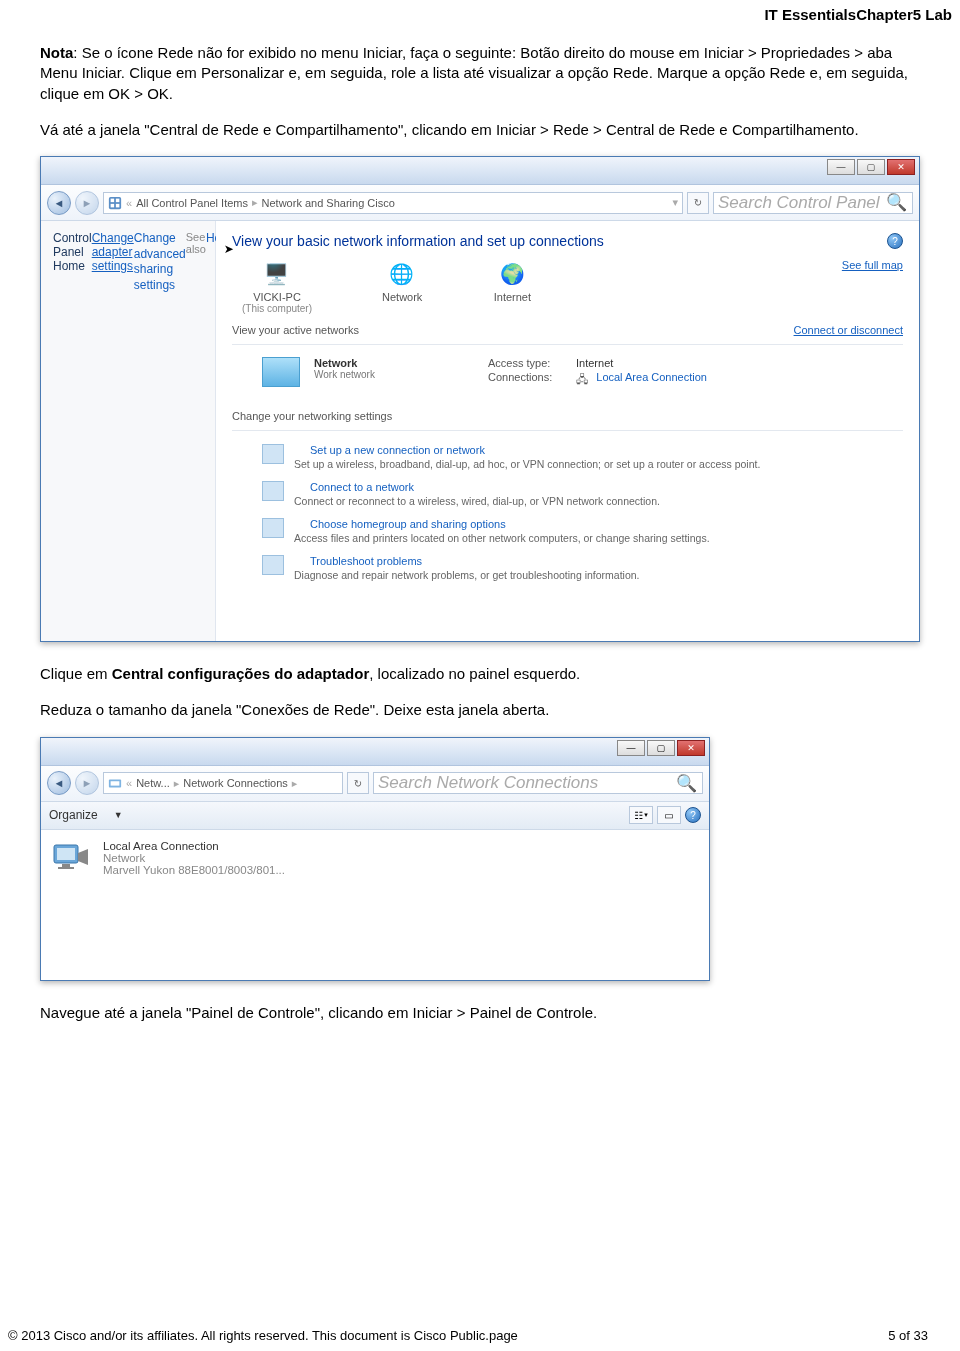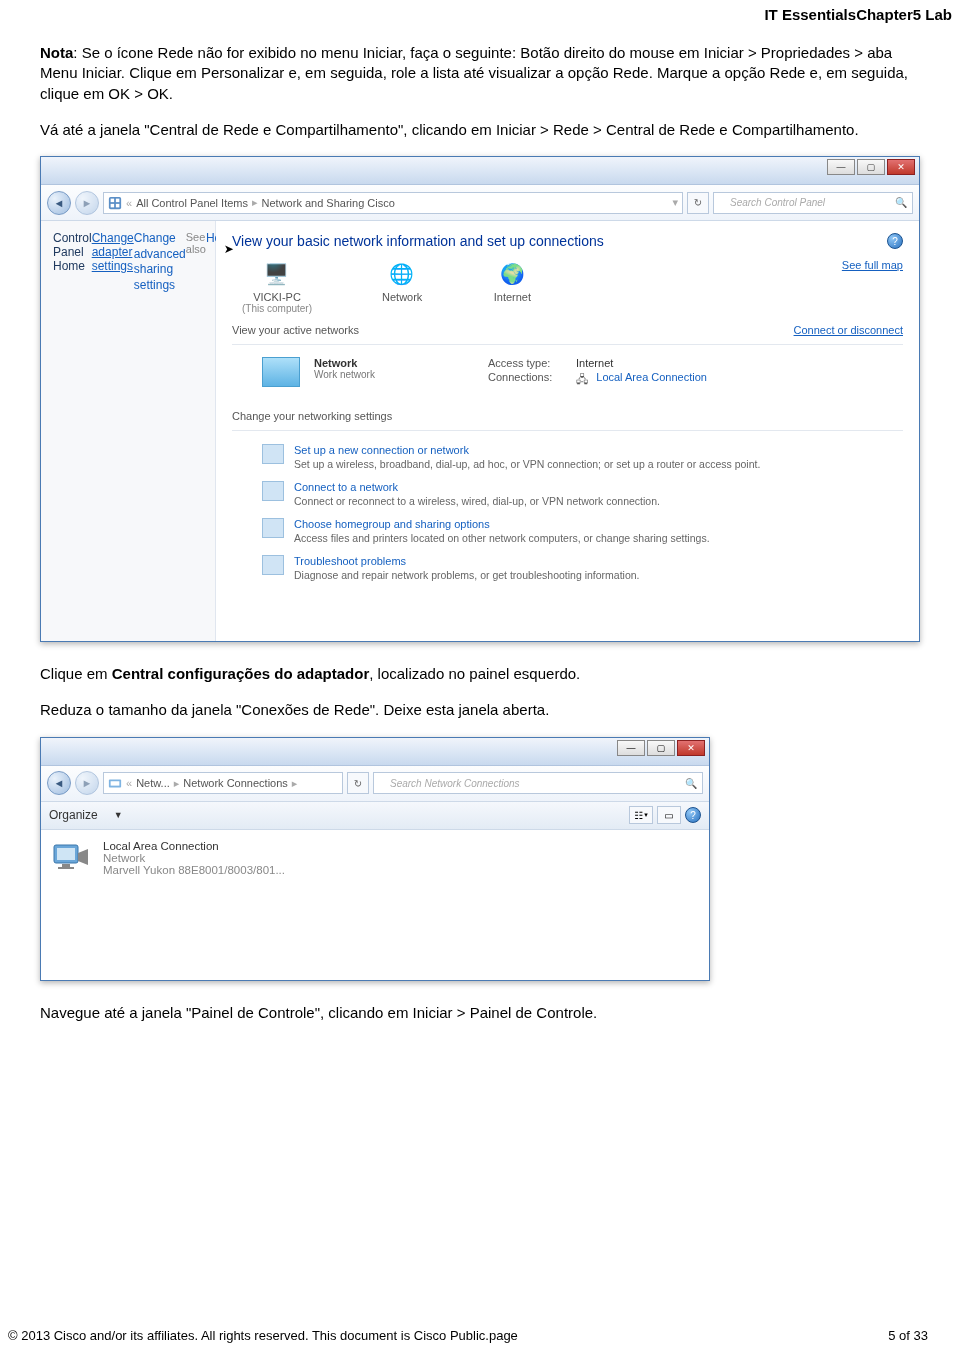--- a/index.html
+++ b/index.html
@@ -15,21 +15,21 @@
 .win-titlebar { height: 28px; background: linear-gradient(180deg, #f0f4fb 0%, #dce7f5 50%, #c8d9ee 100%); border-bottom: 1px solid #b0c4de; position: relative; }
 .win-ctrls { position: absolute; right: 4px; top: 2px; display: flex; gap: 2px; }
 .win-ctrl { width: 28px; height: 16px; border: 1px solid #888; background: linear-gradient(180deg,#f8f8f8,#ddd); font-size: 9px; display: flex; align-items: center; justify-content: center; cursor: pointer; }
 .win-ctrl.close { background: linear-gradient(180deg,#e27171,#c0392b); color: #fff; border-color: #8b2020; }
 .win-nav { height: 36px; background: linear-gradient(180deg,#fcfdfe,#eef3fa); border-bottom: 1px solid #cdd9e8; display: flex; align-items: center; padding: 0 6px; gap: 4px; }
 .nav-btn { width: 24px; height: 24px; border-radius: 50%; background: radial-gradient(circle at 30% 30%, #eaf2fb, #9fbde0); border: 1px solid #7a9cc6; display: flex; align-items: center; justify-content: center; color: #3a5a80; font-size: 11px; }
 .addr-bar { flex: 1; height: 22px; border: 1px solid #b8c8dc; background: #fff; display: flex; align-items: center; padding: 0 4px; gap: 4px; font-size: 11px; color: #555; }
 .addr-seg { color: #555; }
 .addr-sep { color: #aaa; }
 .addr-refresh { width: 22px; height: 22px; border: 1px solid #b8c8dc; background: #f7f9fc; display: flex; align-items: center; justify-content: center; font-size: 10px; color: #666; }
-.search-bar { width: 200px; height: 22px; border: 1px solid #b8c8dc; background: #fff; display: flex; align-items: center; padding: 0 16px; color: #aaa; font-style: italic; font-size: 10px; position: relative; }
+.search-bar { width: 200px; height: 22px; border: 1px solid #b8c8dc; background: #fff; display: flex; align-items: center; padding: 0 4px; color: #aaa; font-style: italic; font-size: 17px; position: relative; }
 .search-bar .mag { position: absolute; right: 4px; color: #888; font-style: normal; }
 
 .win-body { display: flex; min-height: 420px; }
 .win-sidebar { width: 175px; background: #f7f8fa; padding: 10px 12px; border-right: 1px solid #e0e6ef; font-size: 12px; color: #444; display: flex; flex-direction: row; }
 .side-head { color: #203a5f; font-size: 12px; margin-bottom: 8px; }
 .side-link { color: #1560c0; text-decoration: underline; margin-bottom: 6px; cursor: pointer; position: relative; }
 .side-sub { color: #1560c0; margin-bottom: 6px; cursor: pointer; line-height: 1.3; }
 .side-spacer { flex: 1; }
 .side-also { color: #888; margin-bottom: 6px; font-size: 11px; }
 .side-plain { color: #1560c0; margin-bottom: 5px; cursor: pointer; }
@@ -53,21 +53,21 @@
 .net-info .t { color: #777; font-size: 10px; }
 .net-details { font-size: 11px; color: #555; flex: 1; }
 .net-details .row { display: flex; gap: 8px; margin-bottom: 2px; }
 .net-details .lab { width: 80px; }
 .net-details .val { color: #333; }
 .net-details .lnk { color: #1560c0; }
 .chg-head { color: #555; font-size: 11px; margin: 8px 0 6px 0; }
 .task { display: flex; gap: 10px; padding: 5px 0 6px 30px; align-items: flex-start; }
 .task .tico { width: 22px; height: 20px; background: #d0e4f5; border: 1px solid #9cc0df; flex-shrink: 0; }
 .task .ttxt { font-size: 11px; }
-.task .thead { color: #1560c0; margin-bottom: 2px; }
+.task .thead { color: #1560c0; margin-bottom: 2px; margin-left: 16px; }
 .task .tdesc { color: #666; font-size: 10.5px; }
 
 
 .win2 { border: 1px solid #4a7ab3; background: #fff; box-shadow: 0 2px 6px rgba(0,0,0,0.3); margin-bottom: 22px; font-size: 12px; width: 670px; }
 .toolbar2 { height: 28px; background: linear-gradient(180deg,#f5f8fc,#e3ebf5); border-bottom: 1px solid #cdd9e8; display: flex; align-items: center; padding: 0 8px; justify-content: space-between; }
 .org-btn { display: flex; align-items: center; gap: 16px; color: #333; font-size: 12px; cursor: pointer; }
 .view-ctrls { display: flex; gap: 4px; align-items: center; }
 .view-btn { width: 24px; height: 18px; border: 1px solid #b8c8dc; background: #f7f9fc; display: flex; align-items: center; justify-content: center; font-size: 10px; }
 .win2-body { min-height: 150px; padding: 10px; background: #fff; display: flex; align-items: flex-start; gap: 10px; }
 .conn-ico { width: 42px; height: 36px; display: flex; align-items: center; justify-content: center; }

